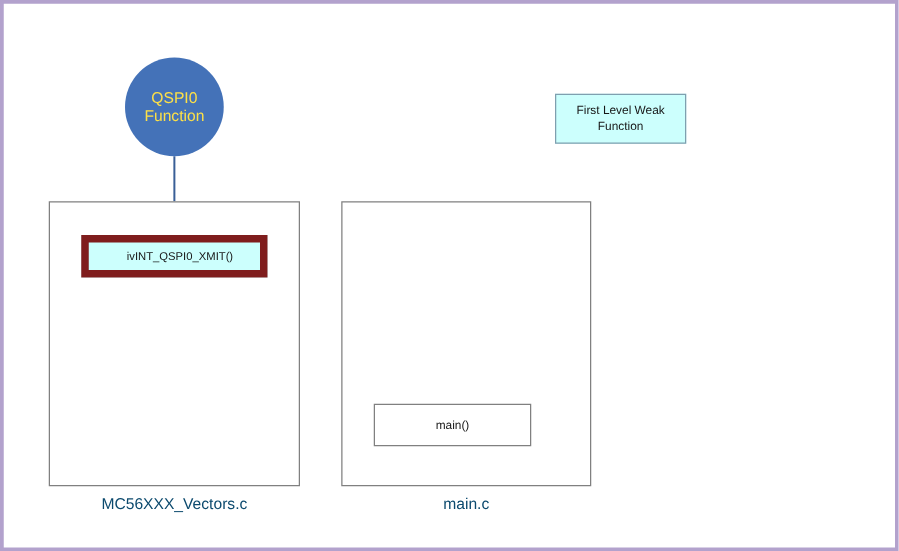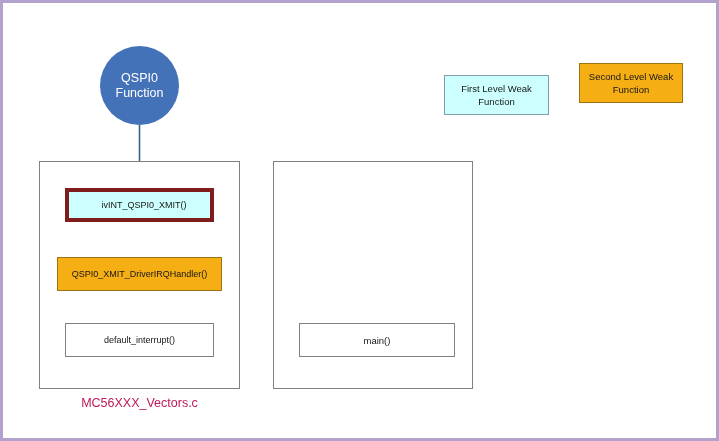--- a/index.html
+++ b/index.html
@@ -22,21 +22,21 @@
 
   
   .irq-circle {
     position: absolute;
     left: 97px;
     top: 43px;
     width: 79px;
     height: 79px;
     border-radius: 50%;
     background: #4472b8;
-    color: #ffffff;
+    color: #fde047;
     font-size: 12.5px;
     line-height: 15px;
     display: flex;
     align-items: center;
     justify-content: center;
     text-align: center;
     box-sizing: border-box;
   }
   .irq-circle .lbl { display: block; }
 
@@ -77,21 +77,21 @@
     box-sizing: border-box;
     background: #ffffff;
     border: 1px solid #808080;
   }
   .vectors-container { left: 36px; top: 158px; width: 201px; height: 228px; }
   .main-container    { left: 270px; top: 158px; width: 200px; height: 228px; }
 
   .file-label {
     position: absolute;
     font-size: 12.5px;
-    color: #be185d;
+    color: #0c4a6e;
     text-align: center;
     white-space: nowrap;
   }
   .vectors-label { left: 36px; top: 393px; width: 201px; }
   .main-label    { left: 270px; top: 393px; width: 200px; }
 
   
   .fn-box {
     position: absolute;
     box-sizing: border-box;
@@ -99,35 +99,35 @@
     align-items: center;
     justify-content: center;
     text-align: center;
     font-size: 9px;
     color: #161616;
     padding: 0 3px;
   }
   .fn-weak1 {
     left: 62px; top: 185px; width: 149px; height: 34px;
     background: #ccfffd;
-    border: 4px solid #7f1d1d;
+    border: 6px solid #7f1d1d;
     padding-left: 12px;
   }
   .fn-weak2 {
     left: 54px; top: 254px; width: 165px; height: 34px;
     background: #f5ae14;
     border: 1px solid #9c7512;
   }
   .fn-default {
     left: 62px; top: 320px; width: 149px; height: 34px;
     background: #ffffff;
     border: 1px solid #808080;
   }
   .fn-main {
-    left: 296px; top: 320px; width: 156px; height: 34px;
+    left: 296px; top: 320px; width: 126px; height: 34px;
     background: #ffffff;
     border: 1px solid #808080;
     font-size: 9.5px;
   }
 
   
   .connector {
     position: absolute;
     left: 0;
     top: 0;
@@ -153,24 +153,22 @@
   </svg>
 
   <div class="irq-circle">
     <div>
       <span class="lbl">QSPI0</span>
       <span class="lbl">Function</span>
     </div>
   </div>
 
   <div class="legend-box legend-first">First Level Weak Function</div>
-  <div class="legend-box legend-second">Second Level Weak Function</div>
 
   <div class="file-container vectors-container"></div>
   <div class="fn-box fn-weak1">ivINT_QSPI0_XMIT()</div>
-  <div class="fn-box fn-weak2">QSPI0_XMIT_DriverIRQHandler()</div>
-  <div class="fn-box fn-default">default_interrupt()</div>
   <div class="file-label vectors-label">MC56XXX_Vectors.c</div>
 
   <div class="file-container main-container"></div>
   <div class="fn-box fn-main">main()</div>
+  <div class="file-label main-label">main.c</div>
 
 </div>
 
 </body></html>

